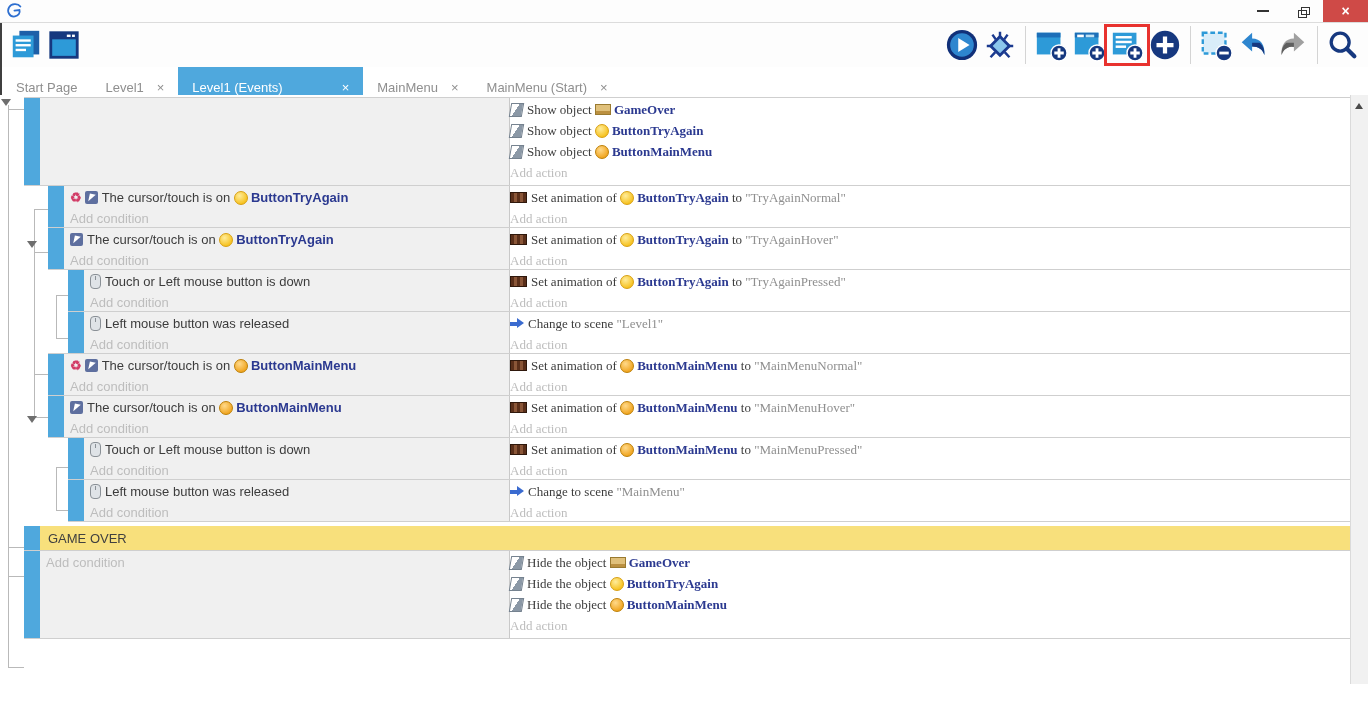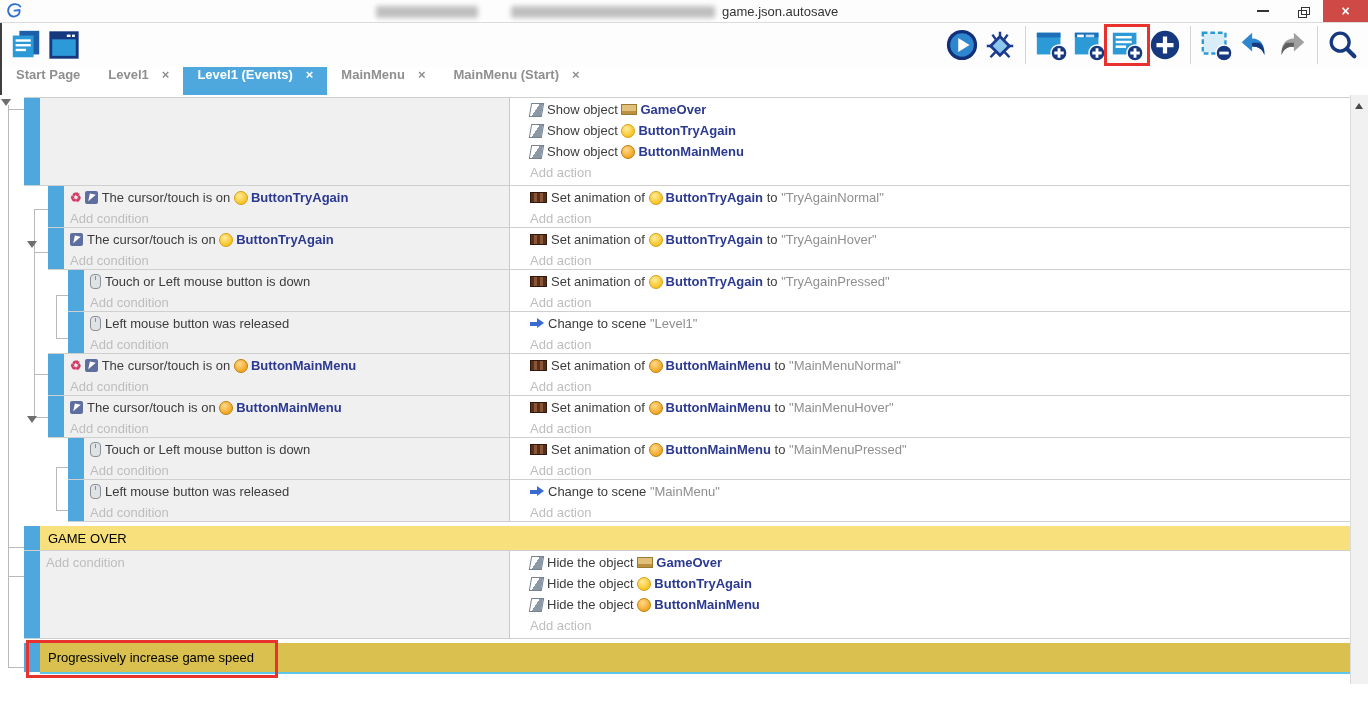--- a/index.html
+++ b/index.html
@@ -27,44 +27,44 @@
   .menu-item{padding:0 9px;color:#222;}
   .toolbar{height:44px;display:flex;align-items:center;background:#fdfdfd;position:relative;}
   .tgroup-left{display:flex;align-items:center;margin-left:5px;}
   .tgroup-right{position:absolute;right:6px;top:0;height:44px;display:flex;align-items:center;}
   .tbtn{width:34px;height:34px;margin:0 2px;position:relative;}
   .tbtn svg{width:34px;height:34px;display:block;}
   .tsep{width:1px;height:38px;background:#d4d4d4;margin:0 6px;}
   .red-box{position:absolute;border:3px solid #e8322e;pointer-events:none;}
   .tbtn .red-box{inset:-4px -6px;}
   .tabbar{height:28px;display:flex;align-items:flex-end;background:#fff;}
-  .tab{height:28px;display:flex;align-items:flex-start;padding:0 14px;color:#8f8f8f;white-space:nowrap;font-weight:bold;}
+  .tab{height:28px;display:flex;align-items:flex-end;padding:0 14px;color:#8f8f8f;white-space:nowrap;}
   .tab .close{margin-left:13px;font-size:13px;color:#8f8f8f;}
-  .tab.active{background:#4fa8dd;color:#fff;}
+  .tab.active{background:#4fa8dd;color:#fff;gap:46px;}
   .tab.active .close{color:#fff;}
 
   
   .events-panel{position:relative;height:589px;background:#fff;overflow:hidden;}
   .gutter{position:absolute;inset:0;z-index:0;}
   .tline{position:absolute;background:#b9b9b9;}
   .tree-arrow{position:absolute;width:0;height:0;border-left:5px solid transparent;border-right:5px solid transparent;border-top:7px solid #6e6e6e;}
   .rows{position:relative;z-index:1;margin-right:17px;padding-top:2px;}
   .row{display:flex;box-sizing:border-box;border-top:1px solid #cfcfcf;border-bottom:1px solid #cfcfcf;margin-top:-1px;background:#fff;position:relative;}
   .row:first-child{margin-top:0;}
   .bar{width:16px;flex:0 0 16px;background:#4fa8dd;}
   .cell{box-sizing:border-box;padding:1px 0 0 6px;}
   .cond{background:#f0f0f0;border-right:1px solid #c9c9c9;flex:0 0 auto;}
-  .act{flex:1 1 auto;background:#fff;padding-left:20px;}
+  .act{flex:1 1 auto;background:#fff;padding-left:0;font-family:Liberation Serif, serif;}
   .line{height:21px;display:flex;align-items:center;}
   .tx{white-space:pre;color:#3c3c3c;}
   .obj{color:#2b3990;font-weight:bold;}
   .quote{color:#8f8f8f;white-space:pre;}
   .ph{height:21px;line-height:21px;color:#bdbdbd;}
   .row-comment{border:none;margin:4px 0 0 0;}
-  .comment-body{flex:1;background:#f8e07c;display:flex;align-items:center;padding-left:8px;color:#000000;}
+  .comment-body{flex:1;background:#f8e07c;display:flex;align-items:center;padding-left:8px;color:#404040;}
   .row-comment.selected .comment-body{background:#d9c04f;box-shadow:0 2px 0 #5ec6e8;}
   .row-comment .red-box{left:2px;top:-3px;width:246px;height:32px;}
 
   
   .ic{display:inline-block;flex:0 0 auto;margin-right:4px;}
   .ic-visibility{width:11px;height:12px;border:1px solid #75828f;background:linear-gradient(115deg,#fff 45%,#8b98a6 45%);transform:skewX(-10deg);}
   .ic-text-object{width:14px;height:9px;background:#e0c07a;border:1px solid #9a7a30;box-shadow:inset 0 -3px 0 #bb9040;margin-right:3px;}
   .ic-button-yellow{width:12px;height:12px;border-radius:50%;background:radial-gradient(circle at 38% 32%,#ffec9a,#f6c11d 75%);border:1px solid #d8a012;margin-right:3px;}
   .ic-button-orange{width:12px;height:12px;border-radius:50%;background:radial-gradient(circle at 38% 32%,#ffd98a,#f0a41e 75%);border:1px solid #bd7f06;margin-right:3px;}
   .ic-invert{color:#d23b66;font-weight:bold;font-size:13px;line-height:13px;margin-right:3px;}
@@ -85,25 +85,20 @@
 </style>
 </head>
 <body>
 
 <div class="titlebar">
   <span class="logo">
     <svg viewBox="0 0 22 22">
         <path d="M18 6 C15.5 2.5 8 2.5 5.5 7 C3 11.5 6 18 12 17 C16 16.3 18 13 17 10 L11.5 10.5" fill="none" stroke="#2e6fd0" stroke-width="2" stroke-linecap="round"></path>
       </svg>
   </span>
-  <div class="title-center">
-    <span class="blur-box" style="width:102px"></span>
-    <span class="blur-box" style="width:204px;margin-left:33px"></span>
-    <span class="title-text">game.json.autosave</span>
-  </div>
   <div class="wincontrols">
     <div class="wc wc-min">
         <span></span>
       </div>
     <div class="wc wc-restore">
         <span class="sq">
           <i class="b"></i>
           <i class="f"></i>
         </span>
       </div>
@@ -481,22 +476,17 @@
           </div>
           <div class="line">
             <span class="ic ic-visibility"></span>
             <span class="tx">Hide the object </span>
             <span class="ic ic-button-orange"></span>
             <span class="obj">ButtonMainMenu</span>
           </div>
           <div class="ph">Add action</div>
         </div>
       </div>
-      <div class="row row-comment selected" style="height: 29px; margin-left: 24px;">
-        <div class="bar"></div>
-        <div class="comment-body">Progressively increase game speed</div>
-        <div class="red-box"></div>
-      </div>
     </div>
   <div class="vscroll">
     <div class="up"></div>
   </div>
 </div>
 
 </body></html>

